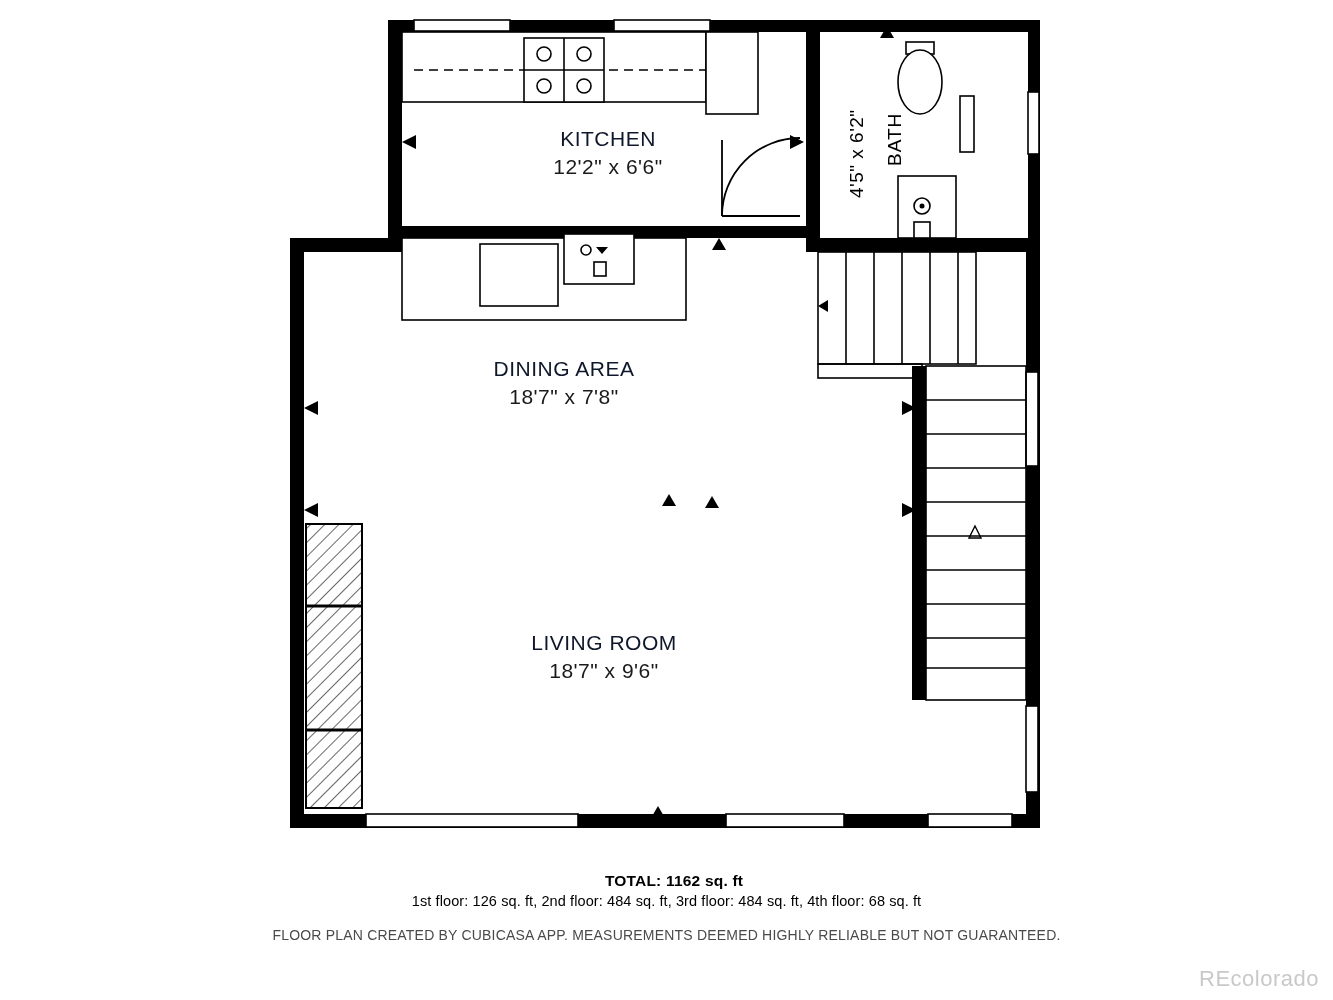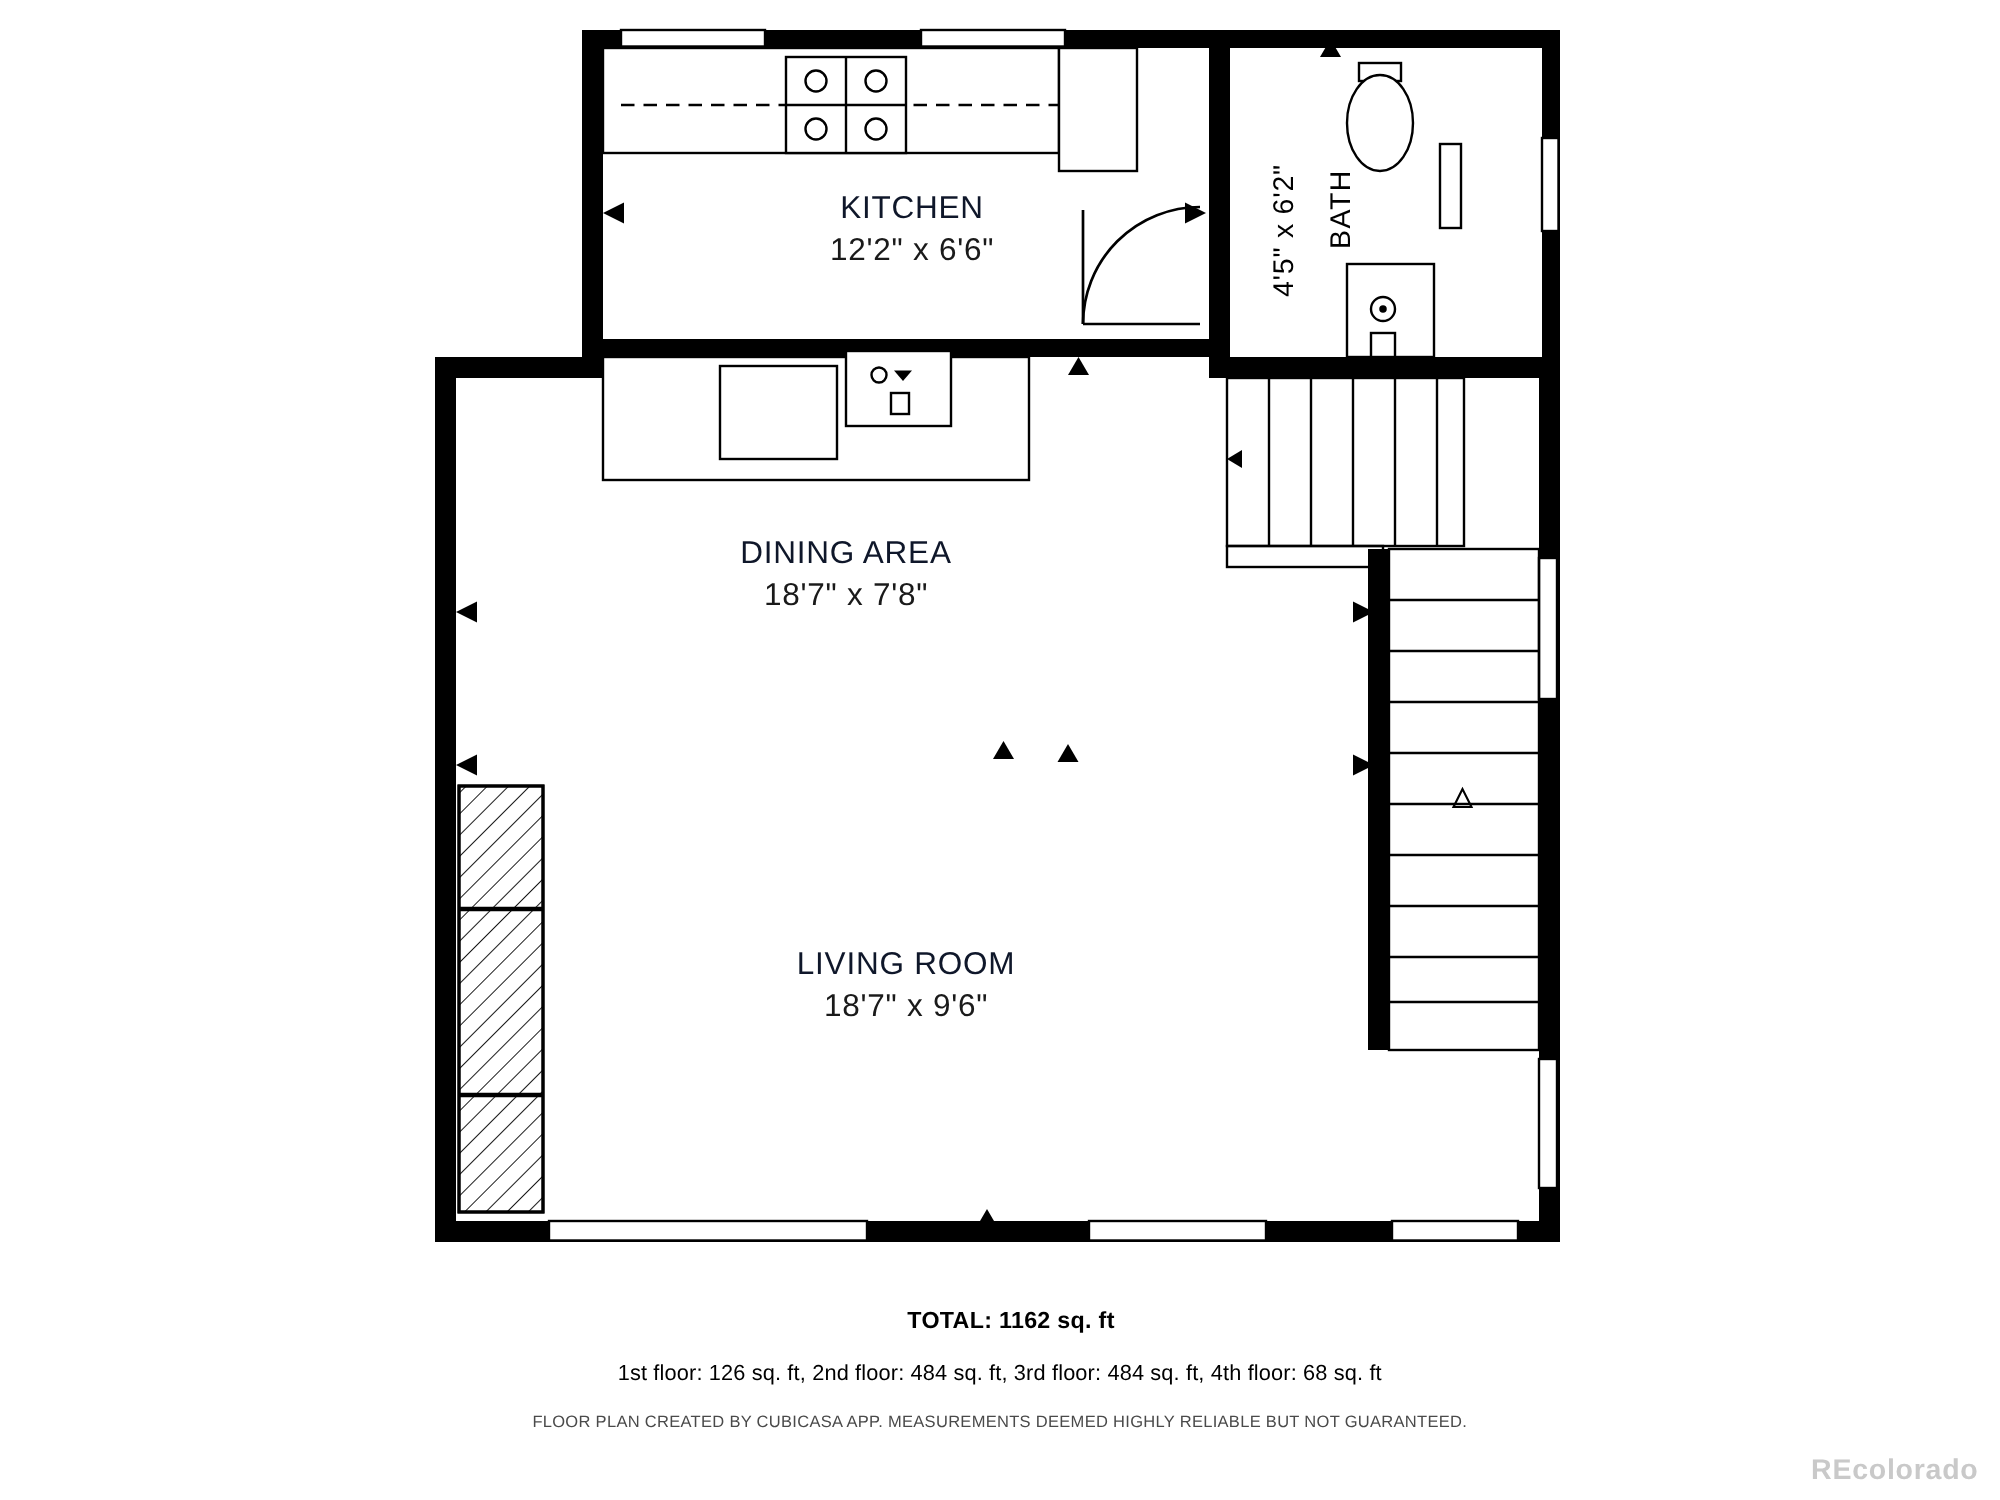--- a/index.html
+++ b/index.html
@@ -10,24 +10,24 @@
   .room-label{position:absolute;text-align:center;white-space:nowrap;}
   .room-name{font-size:21px;letter-spacing:.5px;color:#0f172a;}
   .room-dim{font-size:21px;letter-spacing:.5px;color:#1a1a1a;margin-top:4px;}
 
   .vert-label{position:absolute;white-space:nowrap;transform:rotate(-90deg);transform-origin:left top;}
   .vert-name{font-size:19px;letter-spacing:1px;}
   .vert-dim{font-size:19px;letter-spacing:.5px;}
 
   #footer{position:absolute;left:0;right:0;top:872px;text-align:center;}
   #footer .total{font-size:15.5px;font-weight:bold;letter-spacing:.2px;margin-left:15px;}
-  #footer .line{font-size:14.5px;letter-spacing:.1px;margin-top:18px;}
-  #footer .fine{font-size:11px;color:#4a4a4a;margin-top:18px;letter-spacing:.2px;}
+  #footer .line{font-size:14.5px;letter-spacing:.1px;margin-top:3px;}
+  #footer .fine{font-size:14px;color:#4a4a4a;margin-top:18px;letter-spacing:.2px;}
 
-  #brand{position:absolute;right:14px;bottom:8px;font-size:19px;color:#c9c9c9;font-weight:bold;letter-spacing:.5px;}
+  #brand{position:absolute;right:14px;bottom:8px;font-size:22px;color:#c9c9c9;font-weight:normal;letter-spacing:.5px;}
 </style>
 </head>
 <body>
 
 <svg id="plan" viewBox="0 0 1333 1000">
 
   <g fill="#000000">
 
     <rect x="388" y="20" width="418" height="12"></rect>
 

